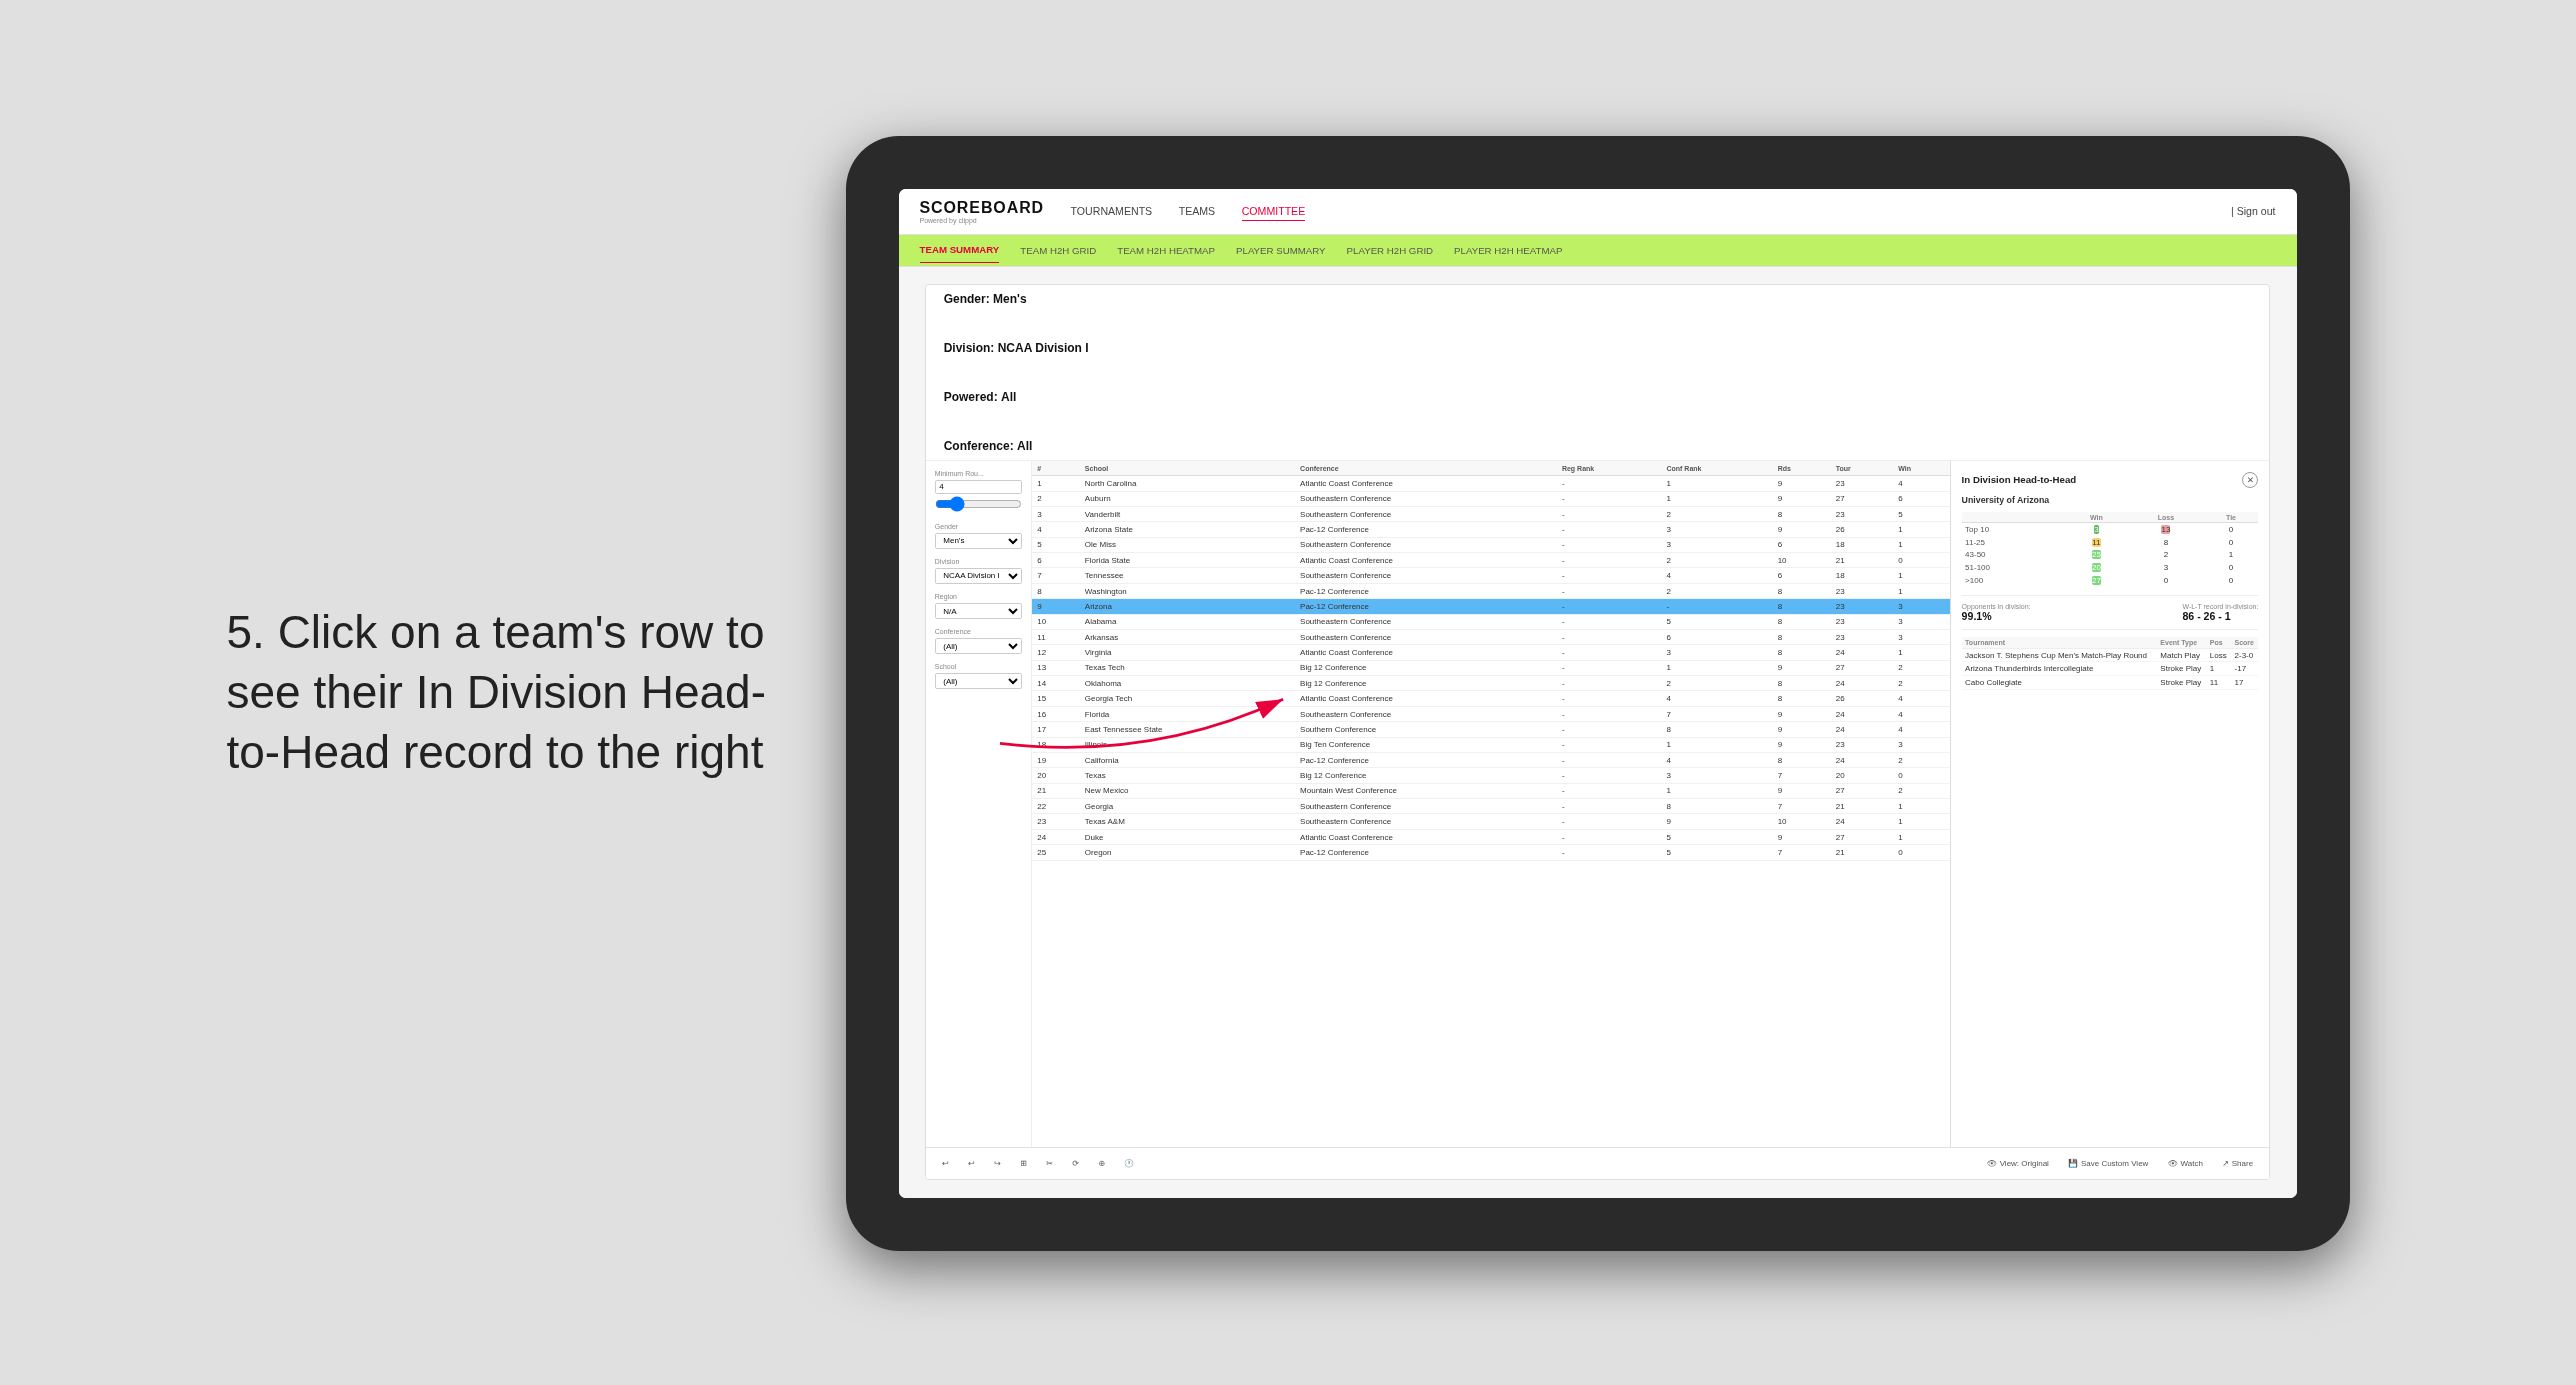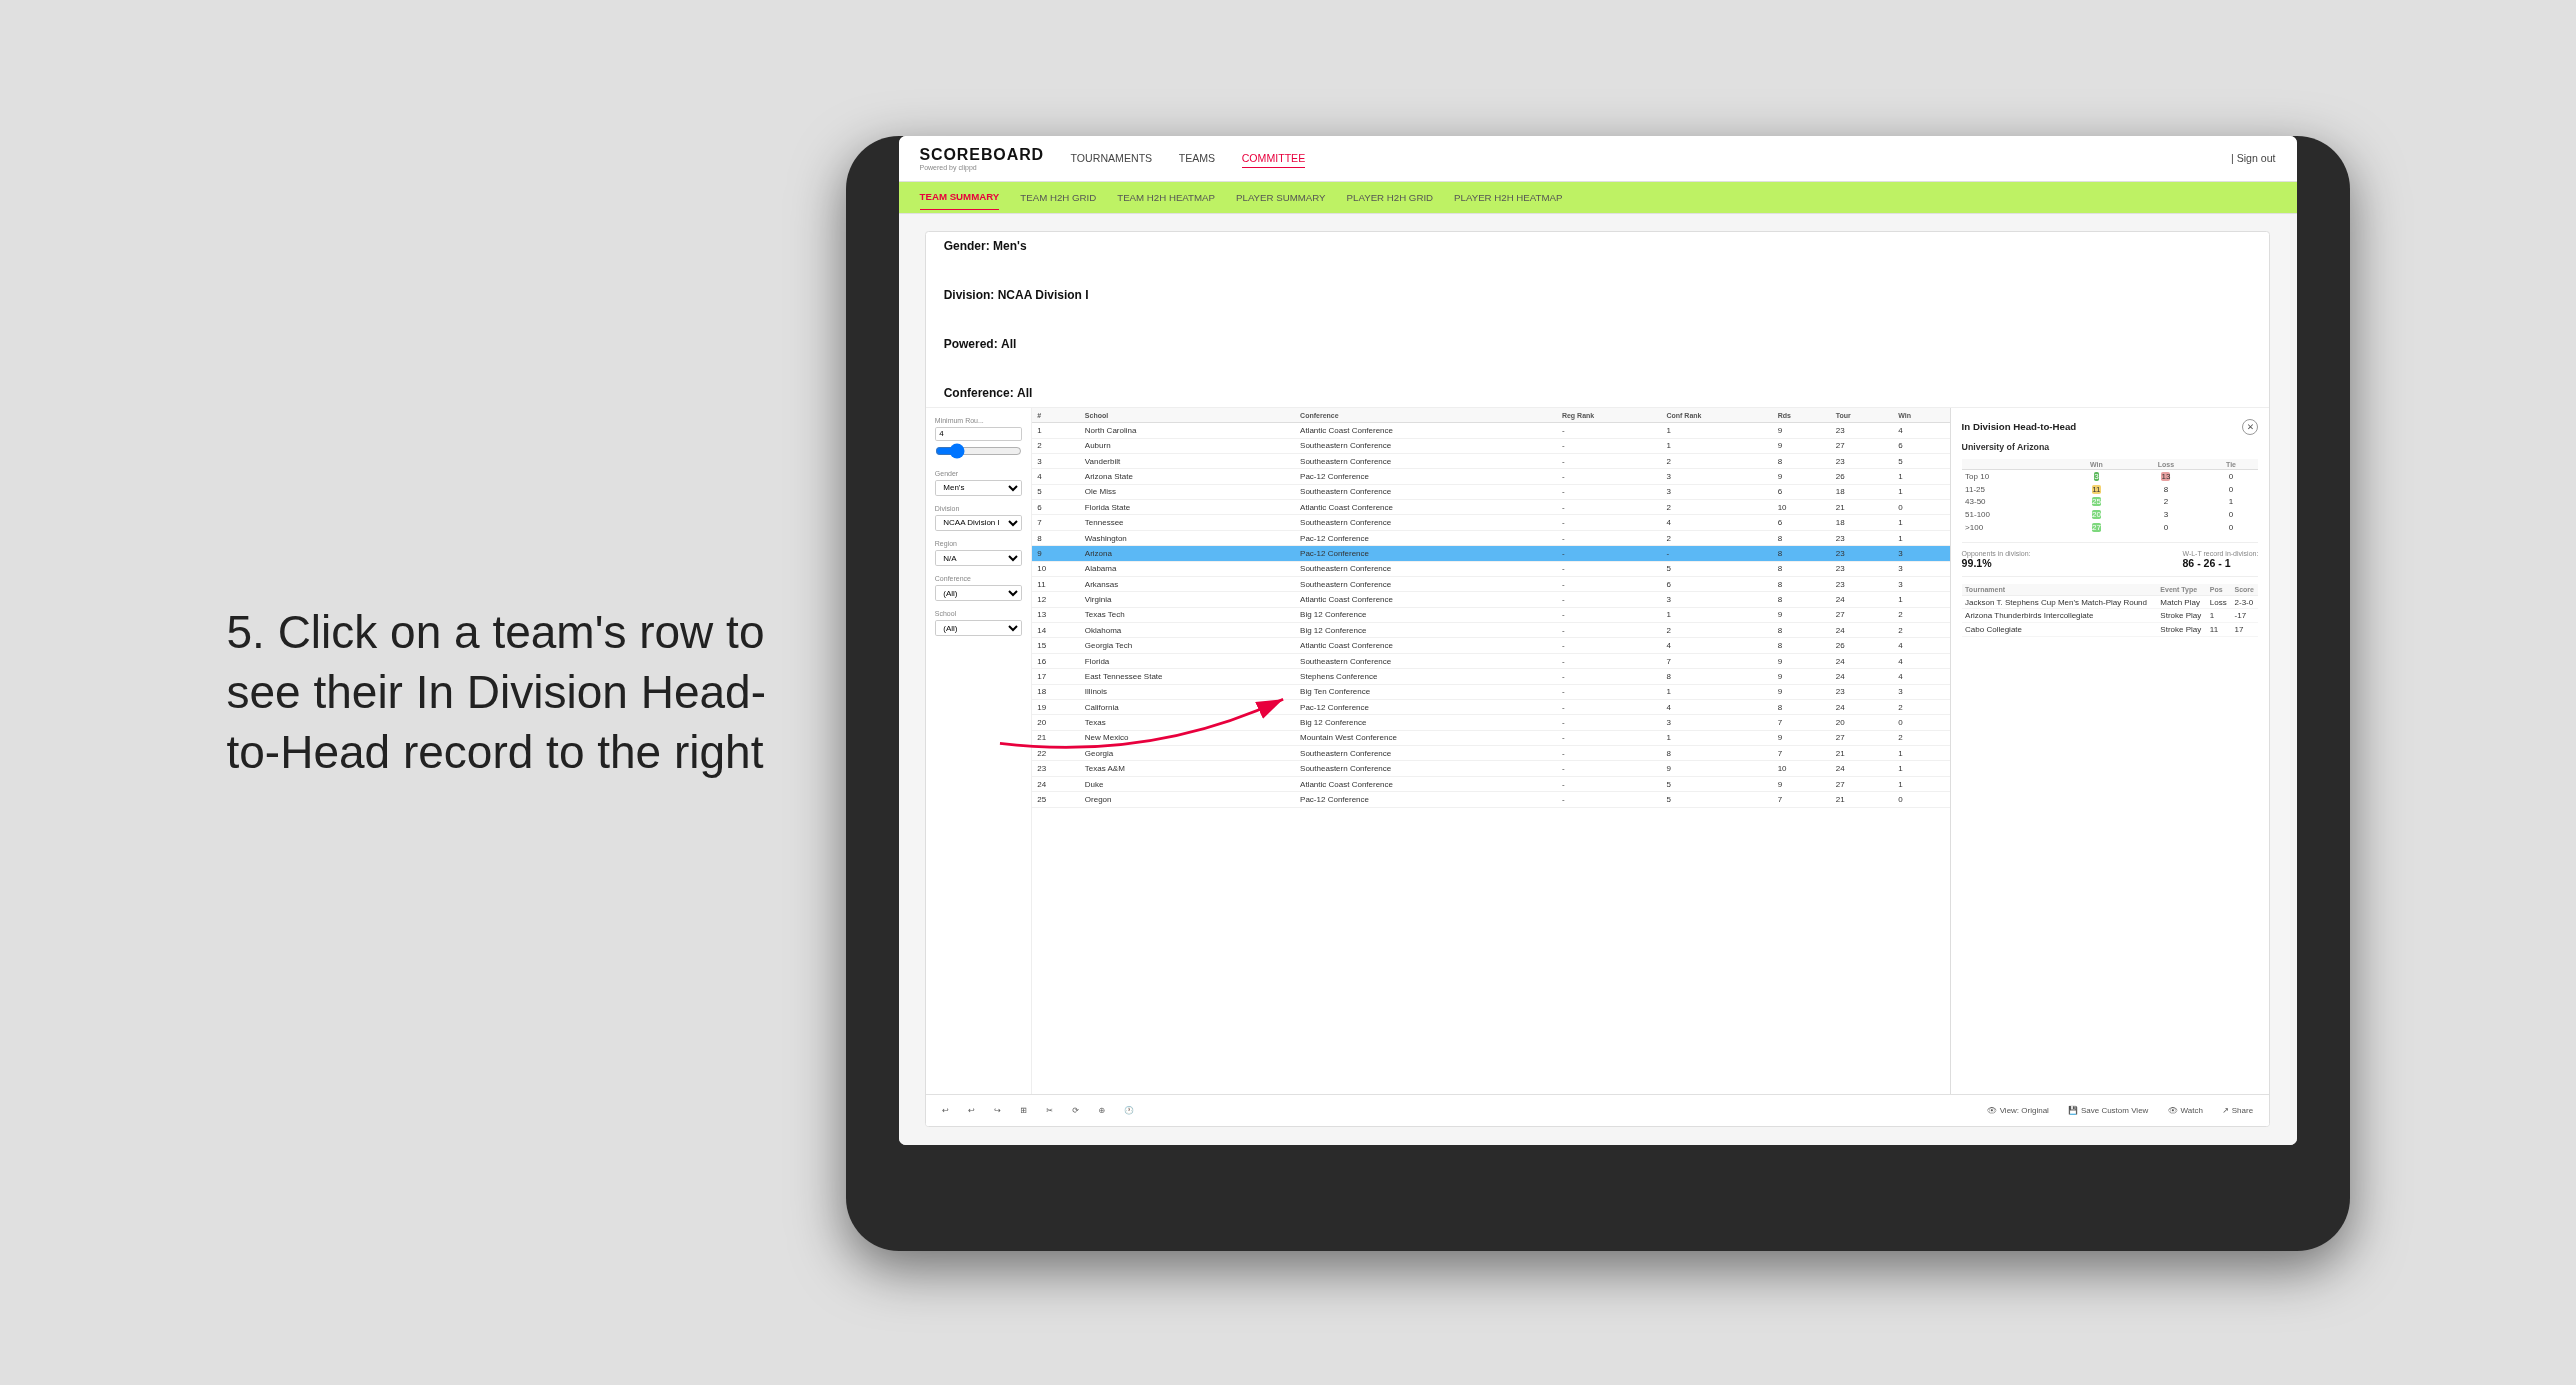--- a/index.html
+++ b/index.html
@@ -23,21 +23,21 @@
       justify-content: center;
     }
     
     .tablet-frame {
       width: 1504px;
       height: 1115px;
       background: #2a2a2a;
       border-radius: 53px;
       position: relative;
       display: flex;
-      align-items: flex-start;
+      align-items: center;
       justify-content: center;
       box-shadow: 0 17.7px 53px rgba(0,0,0,0.5);
     }
     .tablet-screen {
       width: 1398px;
       height: 1009px;
       background: #fff;
       border-radius: 7px;
       overflow: hidden;
       display: flex;
@@ -647,21 +647,21 @@
     <td>Southeastern Conference</td>
     <td>-</td>
     <td>7</td>
     <td>9</td>
     <td>24</td>
     <td>4</td>
   </tr>
                         <tr>
     <td>17</td>
     <td>East Tennessee State</td>
-    <td>Stephens Conference</td>
+    <td>Southern Conference</td>
     <td>-</td>
     <td>8</td>
     <td>9</td>
     <td>24</td>
     <td>4</td>
   </tr>
                         <tr>
     <td>18</td>
     <td>Illinois</td>
     <td>Big Ten Conference</td>

